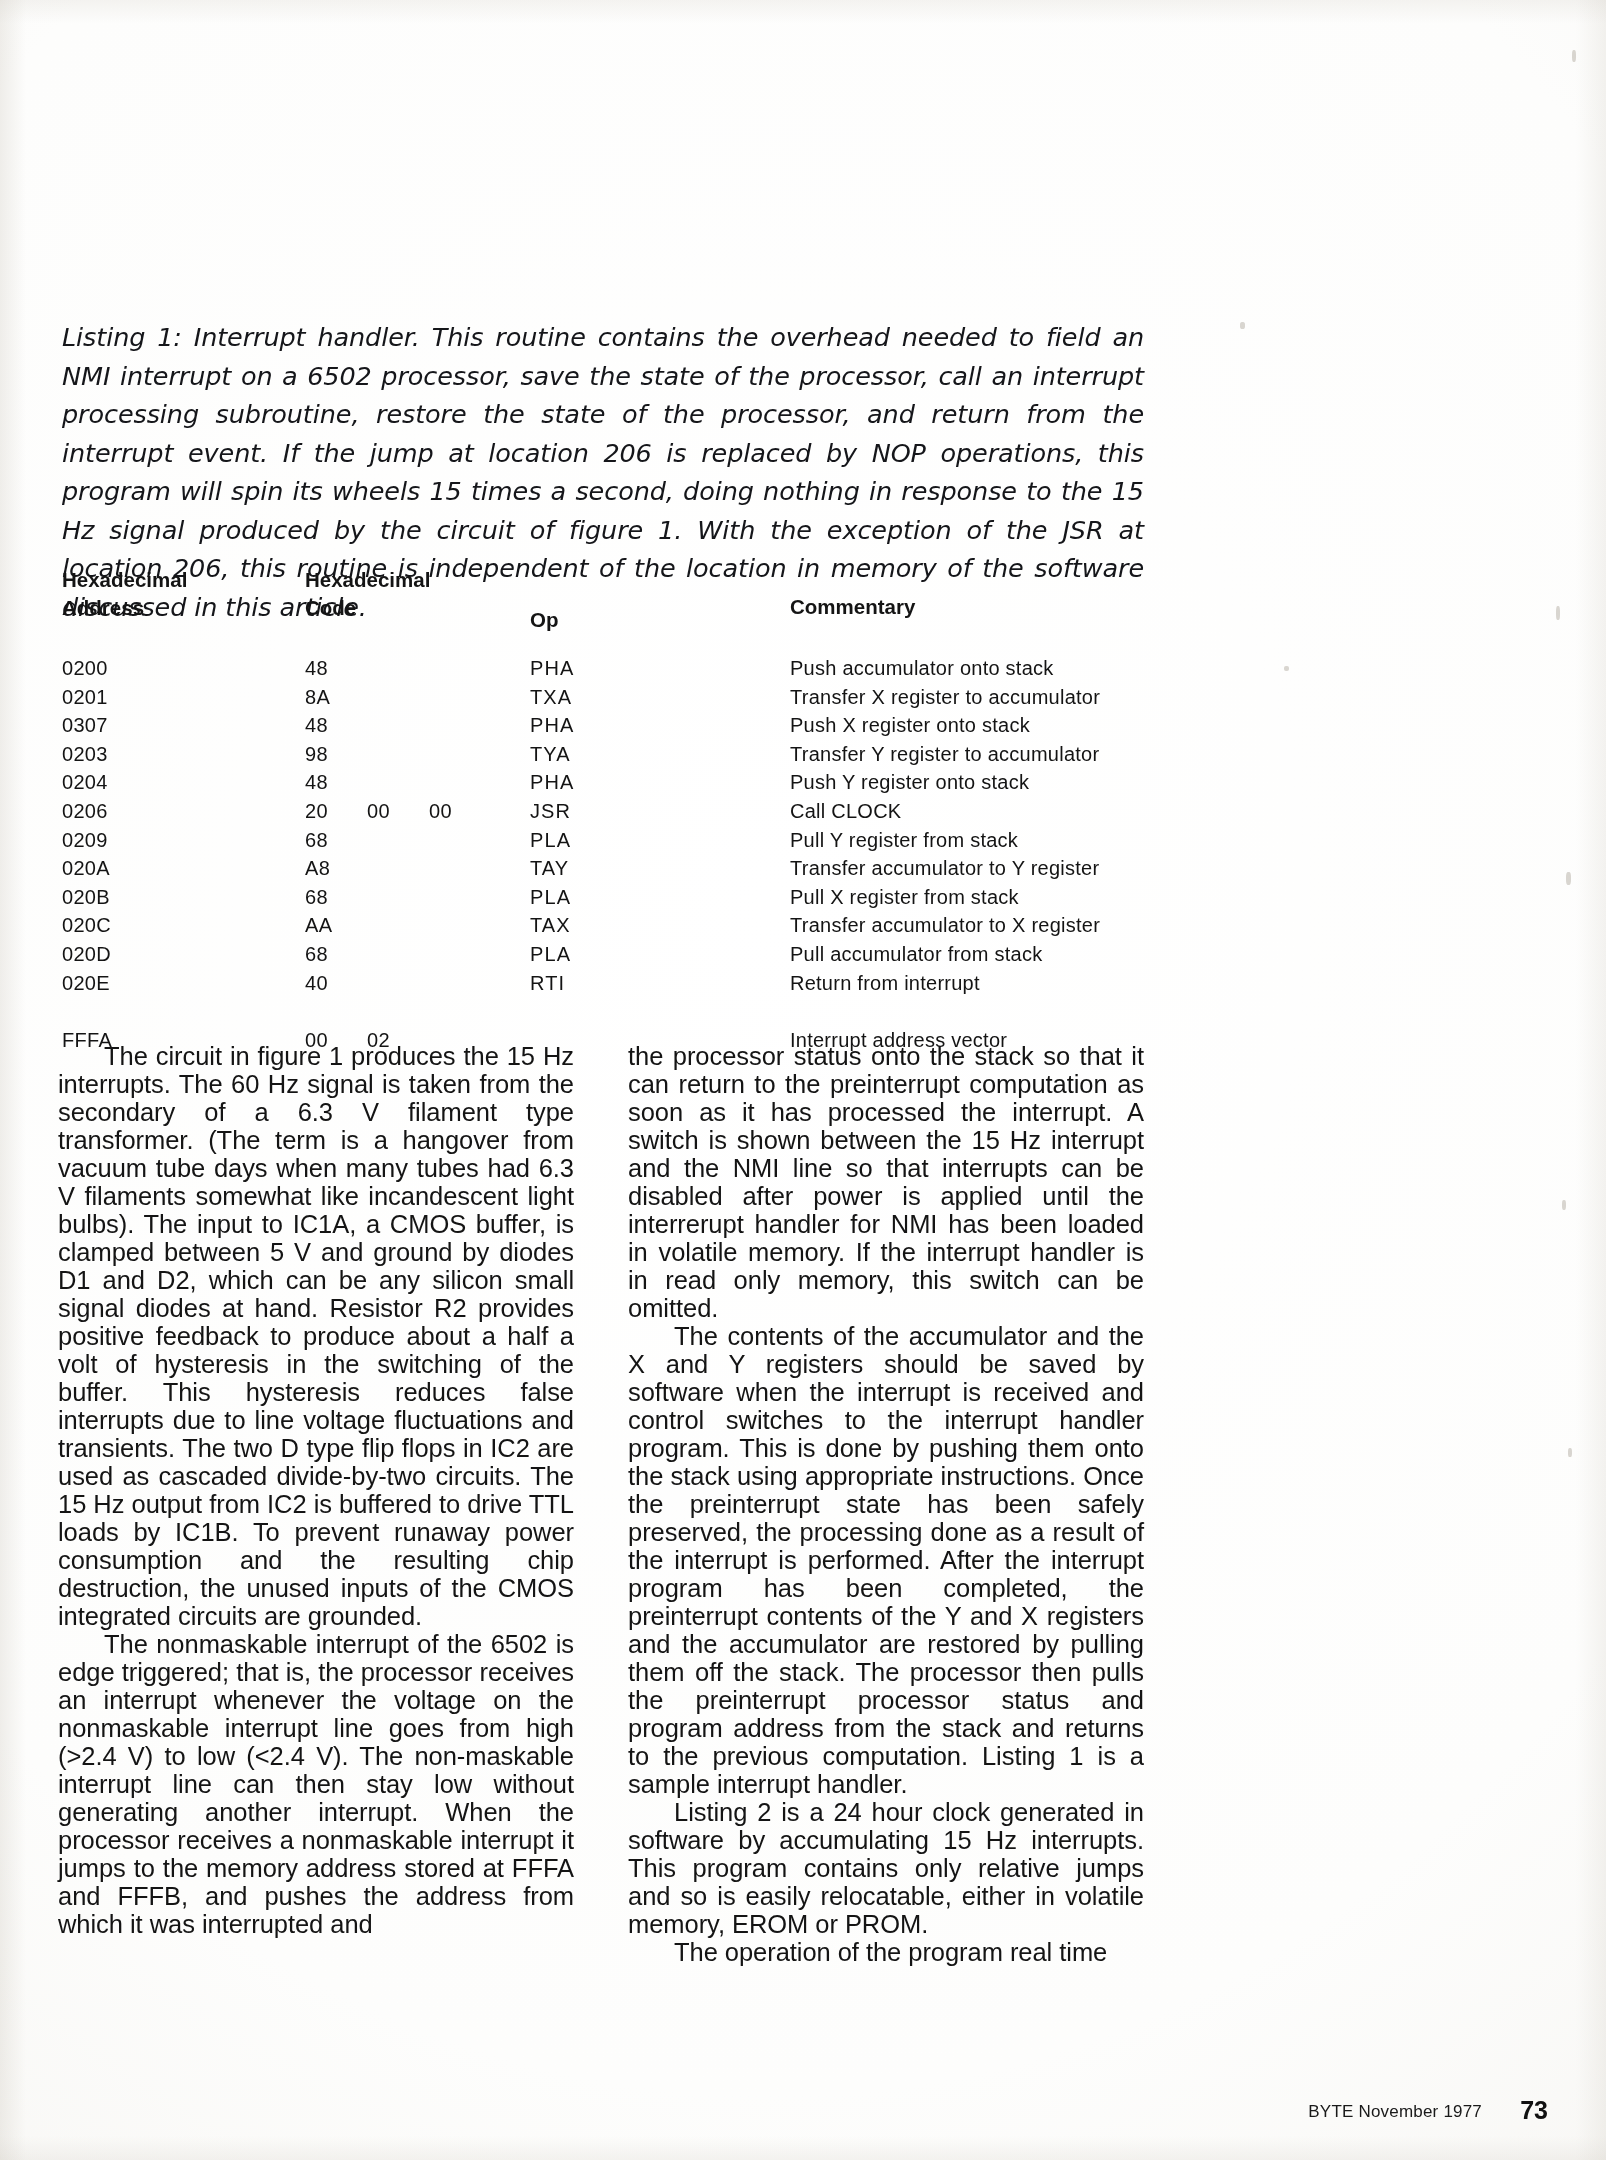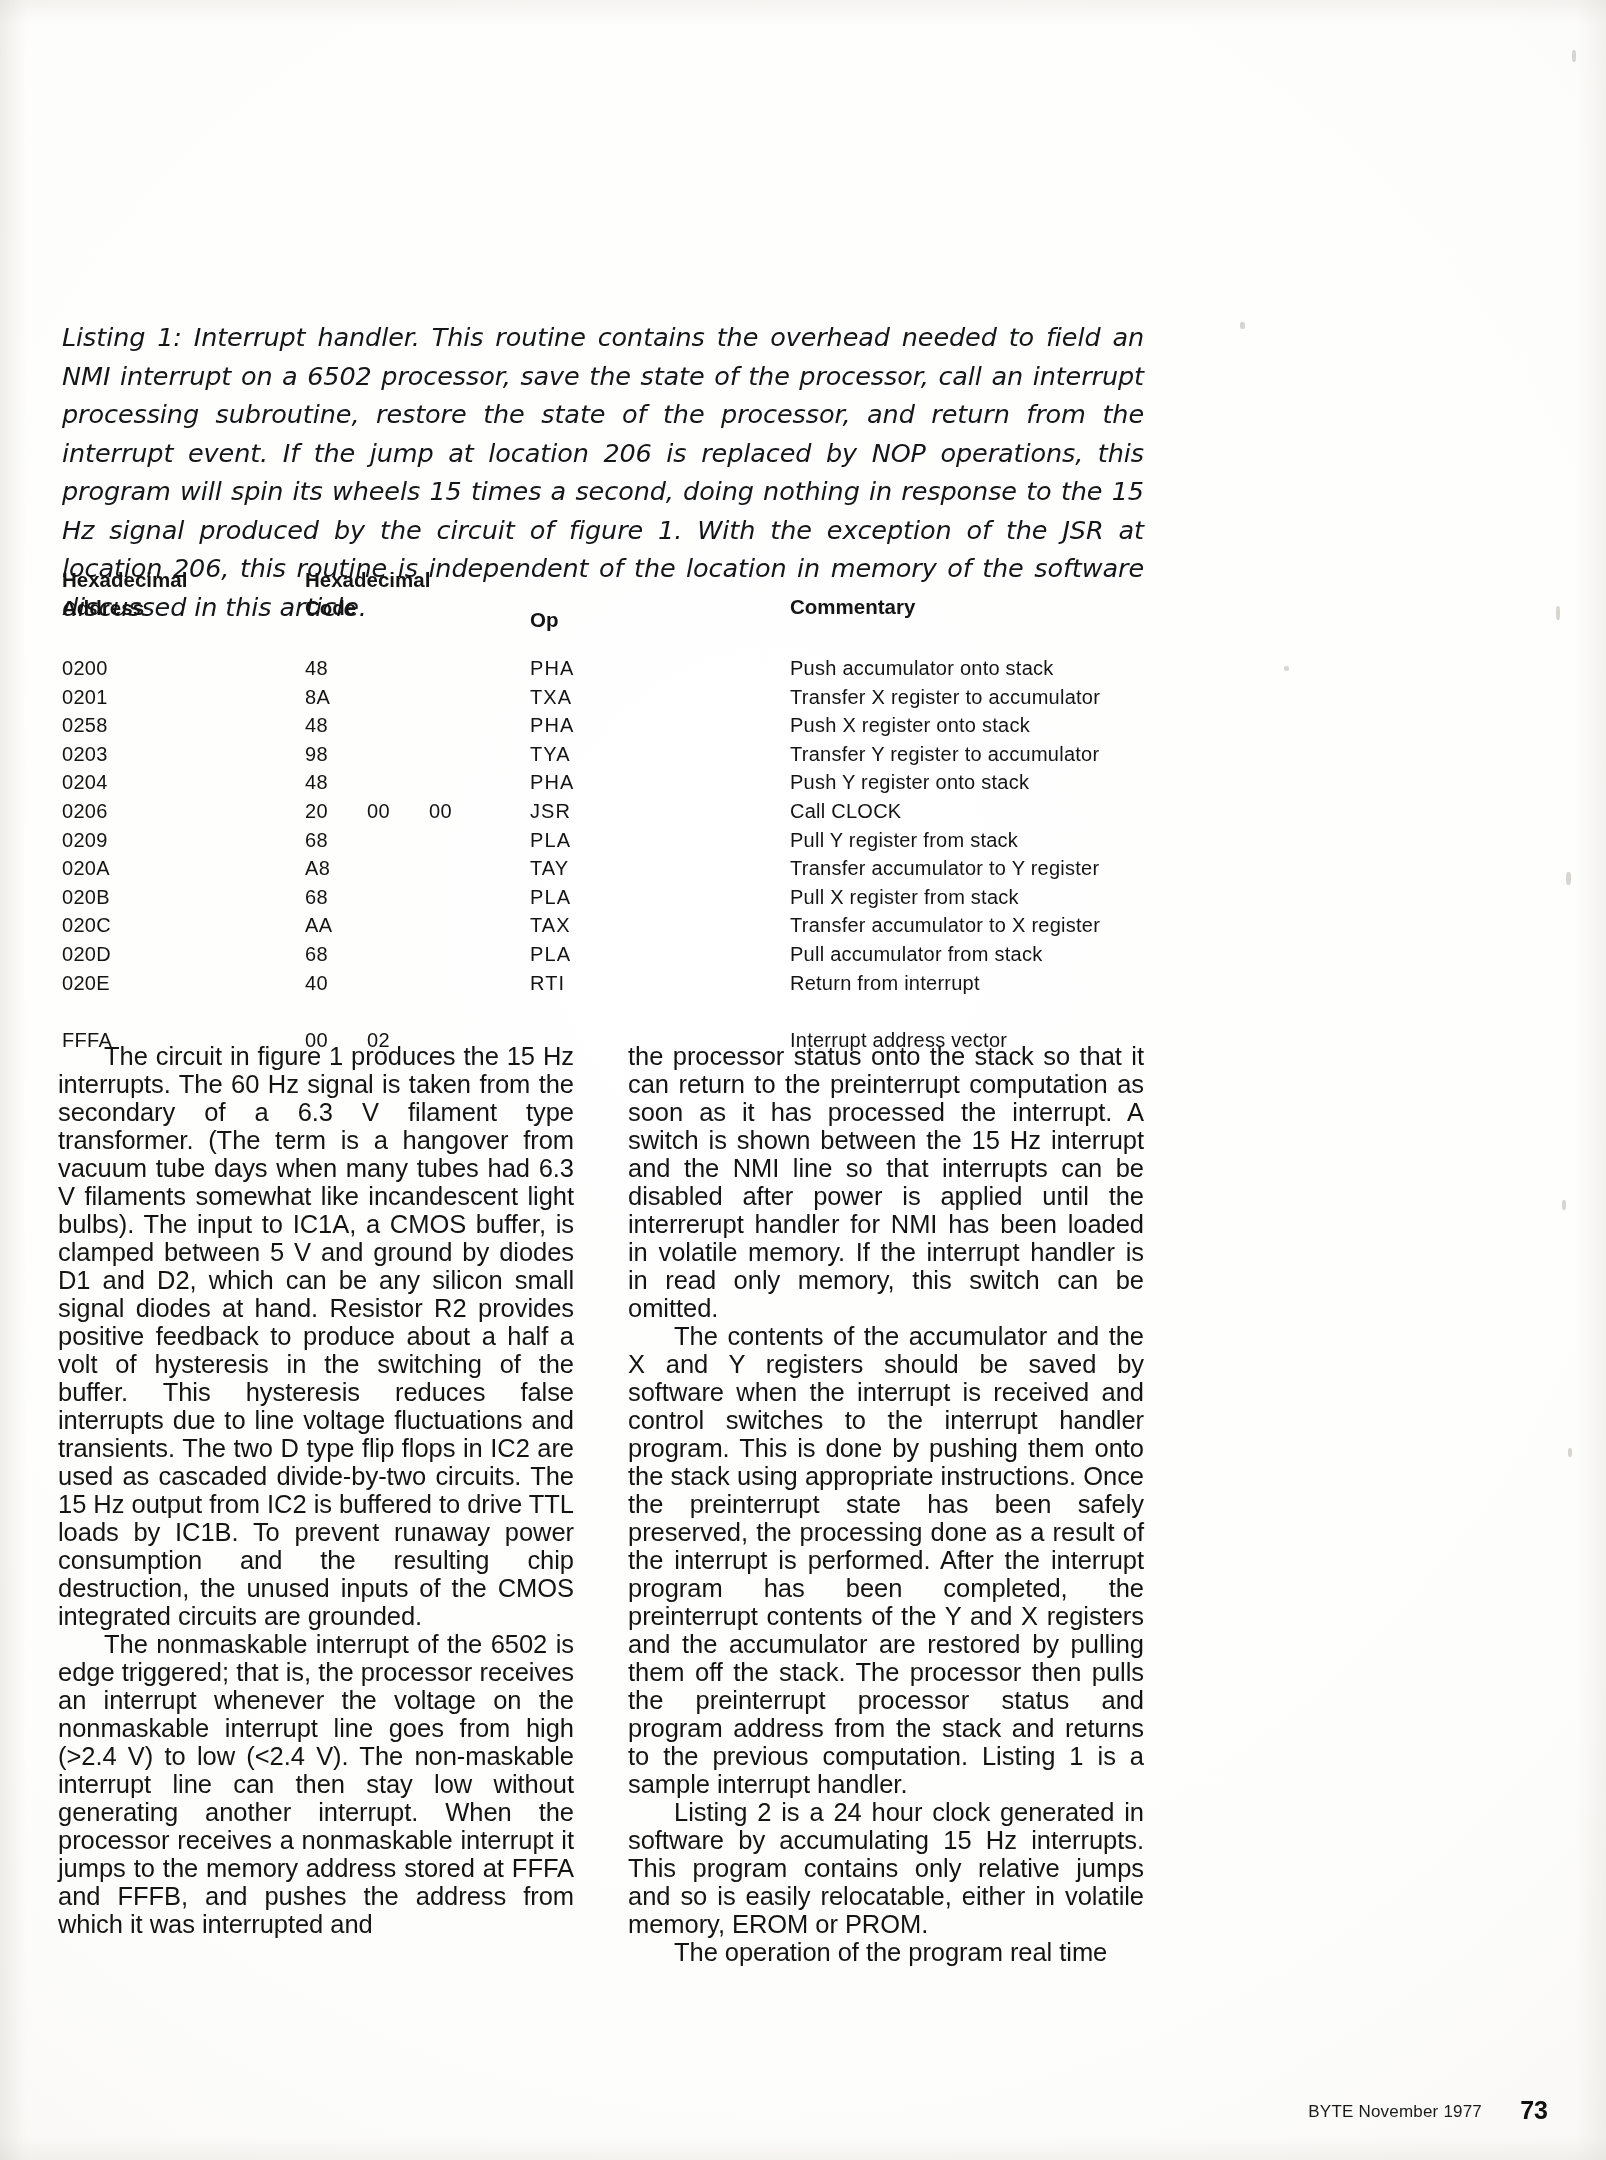--- a/index.html
+++ b/index.html
@@ -188,21 +188,21 @@
           <span class="lt-cell c-op">PHA</span>
           <span class="lt-cell c-comm">Push accumulator onto stack</span>
         </div>
         <div class="lt-row">
           <span class="lt-cell c-addr">0201</span>
           <span class="lt-cell c-code">8A</span>
           <span class="lt-cell c-op">TXA</span>
           <span class="lt-cell c-comm">Transfer X register to accumulator</span>
         </div>
         <div class="lt-row">
-          <span class="lt-cell c-addr">0258</span>
+          <span class="lt-cell c-addr">0307</span>
           <span class="lt-cell c-code">48</span>
           <span class="lt-cell c-op">PHA</span>
           <span class="lt-cell c-comm">Push X register onto stack</span>
         </div>
         <div class="lt-row">
           <span class="lt-cell c-addr">0203</span>
           <span class="lt-cell c-code">98</span>
           <span class="lt-cell c-op">TYA</span>
           <span class="lt-cell c-comm">Transfer Y register to accumulator</span>
         </div>

